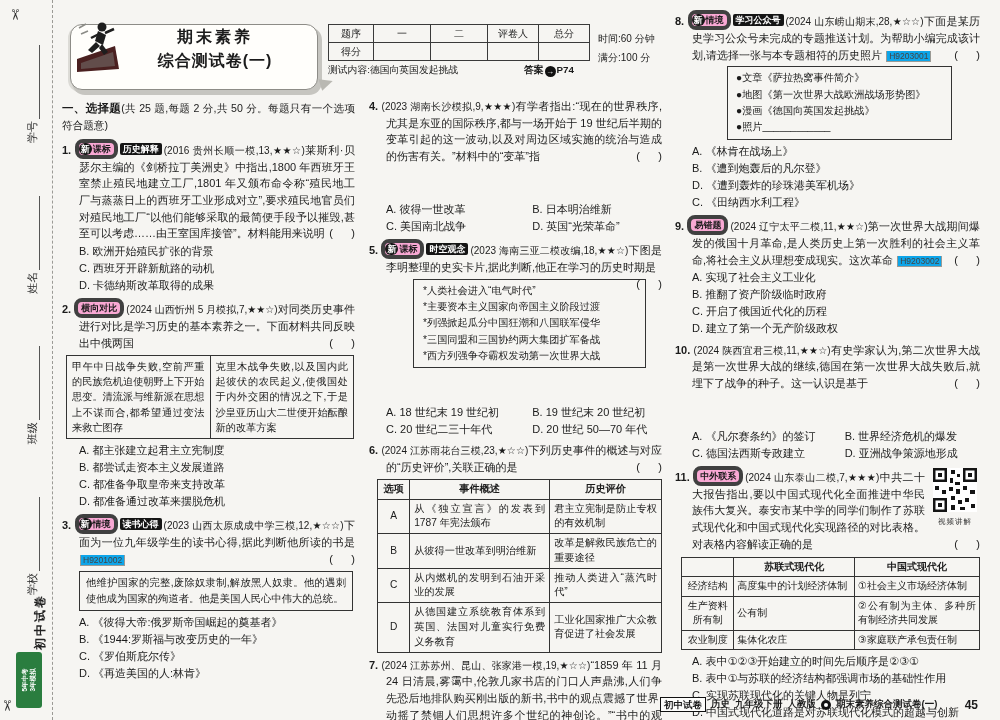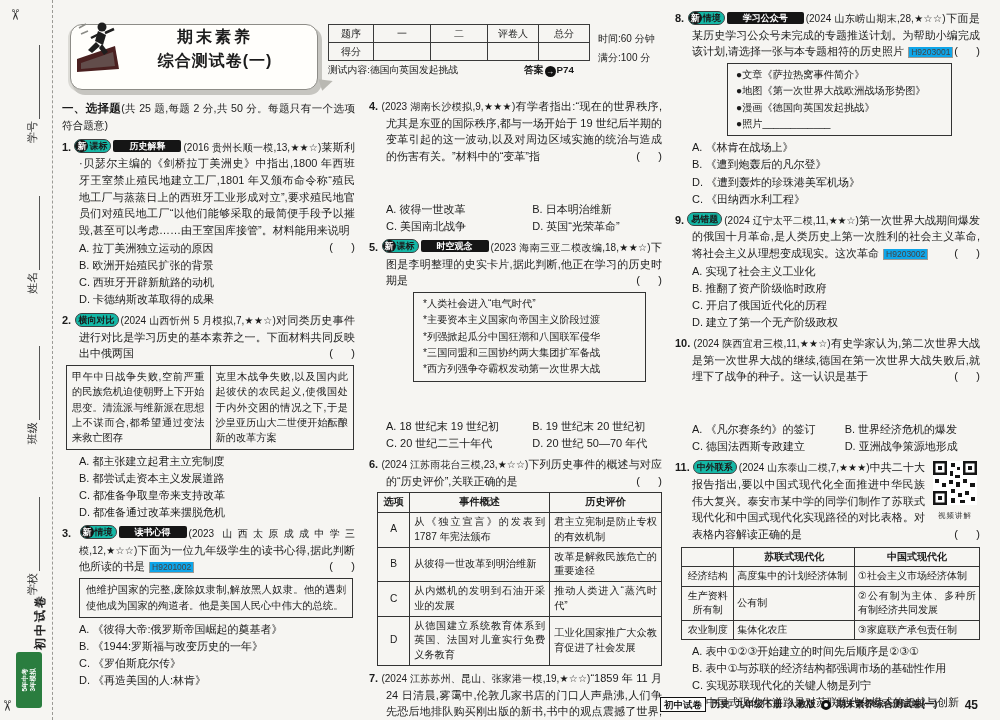--- a/index.html
+++ b/index.html
@@ -53,23 +53,23 @@
   .section b{font-size:11.5px;}
   .section-note{font-size:10.6px;}
   .q{font-size:11px;line-height:1.52;margin-bottom:4px;text-align:justify;}
   .stem{padding-left:17px;text-indent:-17px;}
   .qno{font-weight:bold;}
   .opts{padding-left:17px;margin-top:1px;}
   .opt{line-height:1.55;}
   .grid2{display:grid;grid-template-columns:53% 47%;margin-top:36px;}
   .src{font-size:10px;}
   .badge{font-size:9px;line-height:12px;display:inline-block;text-indent:0;vertical-align:1.5px;margin-right:2px;font-weight:bold;}
-  .capsule{border:1px solid #404040;border-radius:8px;padding:0 3px;background:#14b8a6;}
+  .capsule{border:4px solid #404040;border-radius:8px;padding:0 3px;background:#f9a8d4;}
   .badge-pre{background:#151515;color:#fff;border-radius:7px;padding:0 2px;margin:0 1px 0 -3px;display:inline-block;}
-  .solid{background:#151515;color:#fff;border-radius:2px;padding:0 16px;}
+  .solid{background:#151515;color:#fff;border-radius:2px;padding:0 3px;}
   .hcode{font-size:8.5px;color:#444;border:1px solid #9a9a95;border-top:none;background:#0ea5e9;
     padding:0 2px;margin:0 1px;letter-spacing:0;}
   .bracket{float:right;white-space:pre;}
   .textbox{border:1px solid #333;padding:3px 6px;margin:3px 2px 3px 17px;font-size:10.3px;line-height:1.55;}
   .card{border:1px solid #333;padding:3px 9px;margin:3px 16px 3px 44px;font-size:10.2px;line-height:1.6;text-align:left;}
   .planbox{border:1px solid #333;padding:3px 8px;margin:3px 28px 3px 52px;font-size:10.2px;line-height:1.6;text-align:left;}
   table.cmp{border-collapse:collapse;margin:3px 0 3px 4px;font-size:10.2px;table-layout:fixed;width:288px;}
   table.cmp td{border:1px solid #333;padding:3px 5px;line-height:1.5;text-align:justify;vertical-align:top;width:50%;}
   table.ev{border-collapse:collapse;margin:3px 0 3px 8px;font-size:10.2px;}
   table.ev th,table.ev td{border:1px solid #333;padding:2px 4px;line-height:1.45;vertical-align:middle;}
@@ -187,21 +187,20 @@
         <div class="section">
           <b>一、选择题</b><span class="section-note">(共 25 题,每题 2 分,共 50 分。每题只有一个选项符合题意)</span>
         </div>
 
         <div class="q">
           <div class="stem">
             <span class="qno">1.</span>
             <span class="badge capsule"><span class="badge-pre">新</span><span>课标</span></span><span class="badge solid">历史解释</span><span class="src">(2016 贵州长顺一模,13,★★☆)</span><span>莱斯利·贝瑟尔主编的《剑桥拉丁美洲史》中指出,1800 年西班牙王室禁止殖民地建立工厂,1801 年又颁布命令称“殖民地工厂与蒸蒸日上的西班牙工业形成对立”,要求殖民地官员们对殖民地工厂“以他们能够采取的最简便手段予以摧毁,甚至可以考虑……由王室国库接管”。材料能用来说明</span><span class="bracket">(      )</span>
           </div>
           <div class="opts">
-            <div class="opt">A. 拉丁美洲独立运动的原因</div>
             <div class="opt">B. 欧洲开始殖民扩张的背景</div>
             <div class="opt">C. 西班牙开辟新航路的动机</div>
             <div class="opt">D. 卡德纳斯改革取得的成果</div>
           </div>
         </div>
 
         <div class="q">
           <div class="stem">
             <span class="qno">2.</span>
             <span class="badge capsule">横向对比</span><span class="src">(2024 山西忻州 5 月模拟,7,★★☆)</span><span>对同类历史事件进行对比是学习历史的基本素养之一。下面材料共同反映出中俄两国</span><span class="bracket">(      )</span>

